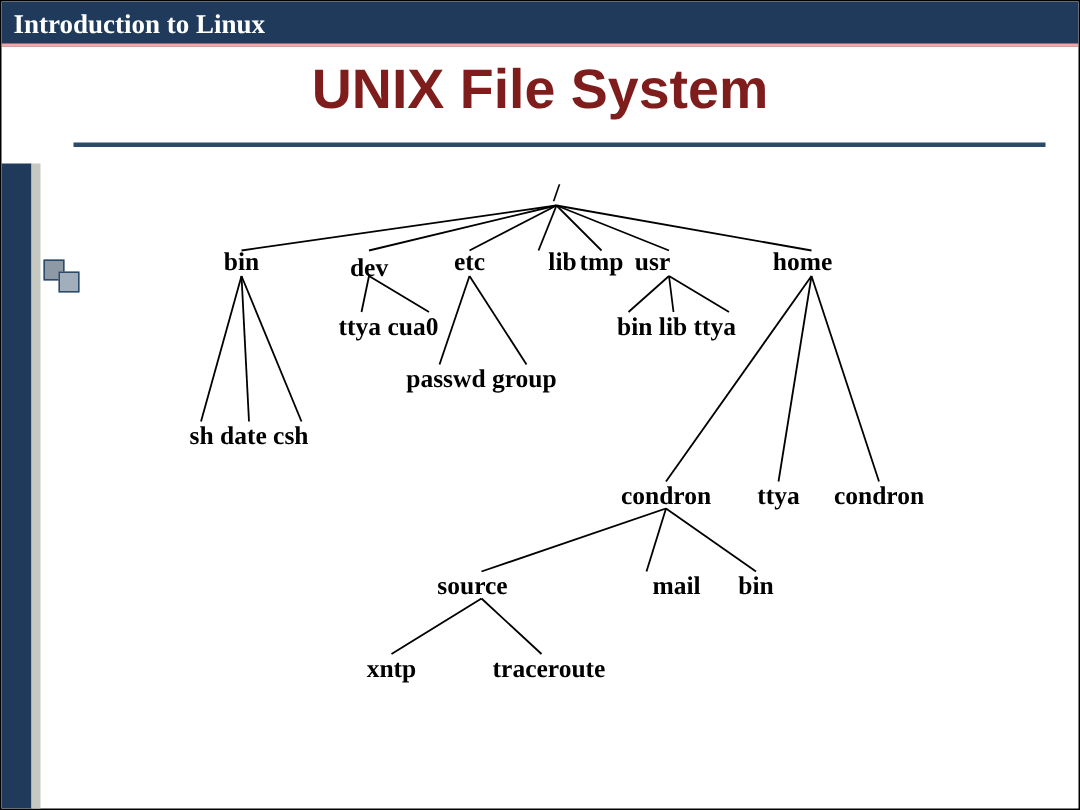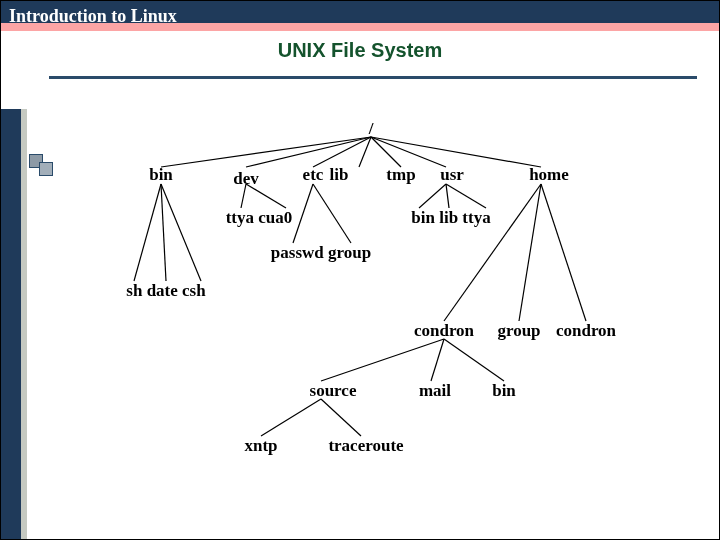--- a/index.html
+++ b/index.html
@@ -9,32 +9,32 @@
     background: #fff;
     font-family: Georgia, "Times New Roman", serif;
     position: relative;
     overflow: hidden;
     border: 1px solid #000;
   }
   .header-bar {
     background: #1f3a5a;
     color: #fff;
     padding: 5px 8px;
-    border-bottom: 8px solid #fca5a5;
+    border-bottom: 2px solid #fca5a5;
     height: 30px;
   }
   .header-title {
     font-weight: bold;
     font-size: 18px;
   }
   .slide-title {
     font-family: Arial, Helvetica, sans-serif;
-    font-size: 20px;
+    font-size: 37px;
     font-weight: bold;
-    color: #14532d;
+    color: #7f1d1d;
     text-align: center;
     margin-top: 8px;
   }
   .title-rule-wrap {
     position: relative;
     margin: 6px 0 0 0;
   }
   .title-rule {
     position: absolute;
     top: 8px;
@@ -149,35 +149,35 @@
       <line x1="290" y1="288" x2="230" y2="325"></line>
       <line x1="290" y1="288" x2="330" y2="325"></line>
     </g>
   </svg>
 
   <div class="node" style="left:340px;top:18px">/</div>
 
   <div class="node" style="left:130px;top:64px">bin</div>
   <div class="node" style="left:215px;top:68px">dev</div>
   <div class="node" style="left:282px;top:64px">etc</div>
-  <div class="node" style="left:308px;top:64px">lib</div>
+  <div class="node" style="left:344px;top:64px">lib</div>
   <div class="node" style="left:370px;top:64px">tmp</div>
-  <div class="node" style="left:421px;top:64px">usr</div>
-  <div class="node" style="left:518px;top:64px">home</div>
+  <div class="node" style="left:404px;top:64px">usr</div>
+  <div class="node" style="left:504px;top:64px">home</div>
 
   <div class="node" style="left:228px;top:107px">ttya cua0</div>
   <div class="node" style="left:420px;top:107px">bin lib ttya</div>
 
   <div class="node" style="left:290px;top:142px">passwd  group</div>
 
   <div class="node" style="left:135px;top:180px">sh date csh</div>
 
   <div class="node" style="left:413px;top:220px">condron</div>
-  <div class="node" style="left:488px;top:220px">group</div>
+  <div class="node" style="left:488px;top:220px">ttya</div>
   <div class="node" style="left:555px;top:220px">condron</div>
 
-  <div class="node" style="left:302px;top:280px">source</div>
-  <div class="node" style="left:404px;top:280px">mail</div>
+  <div class="node" style="left:284px;top:280px">source</div>
+  <div class="node" style="left:420px;top:280px">mail</div>
   <div class="node" style="left:473px;top:280px">bin</div>
 
   <div class="node" style="left:230px;top:335px">xntp</div>
   <div class="node" style="left:335px;top:335px">traceroute</div>
 </div>
 
 </body></html>

